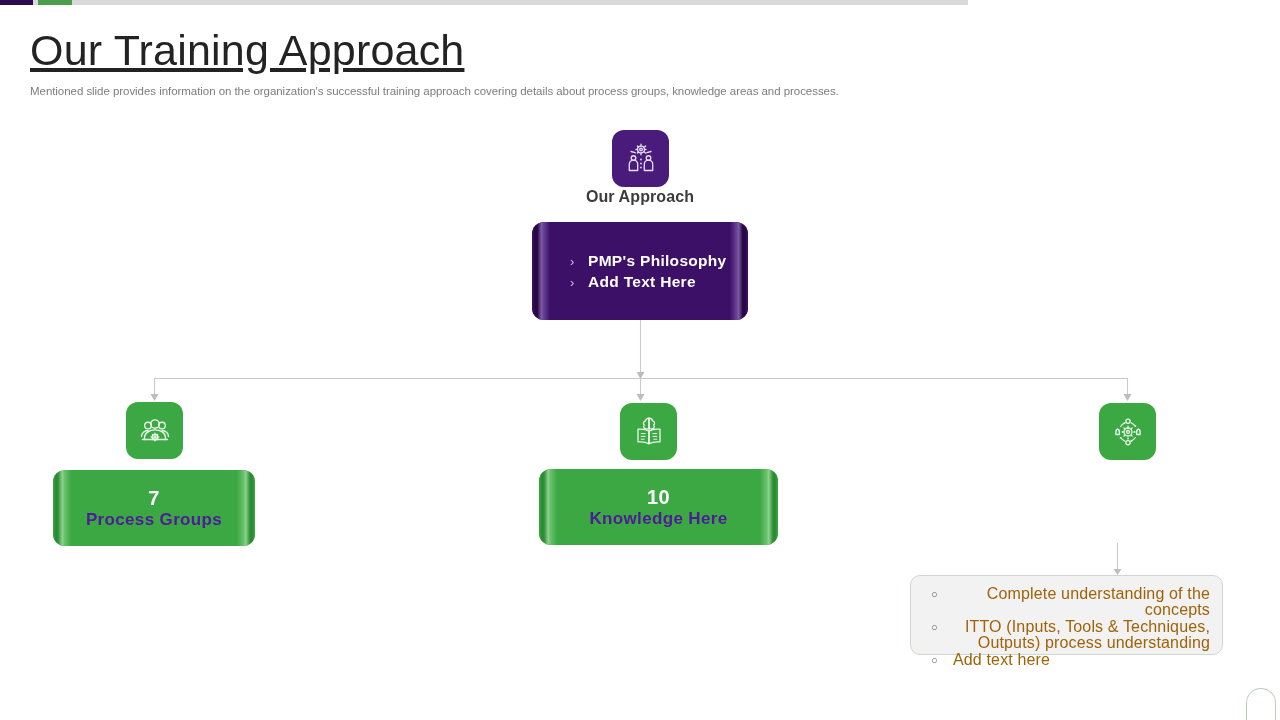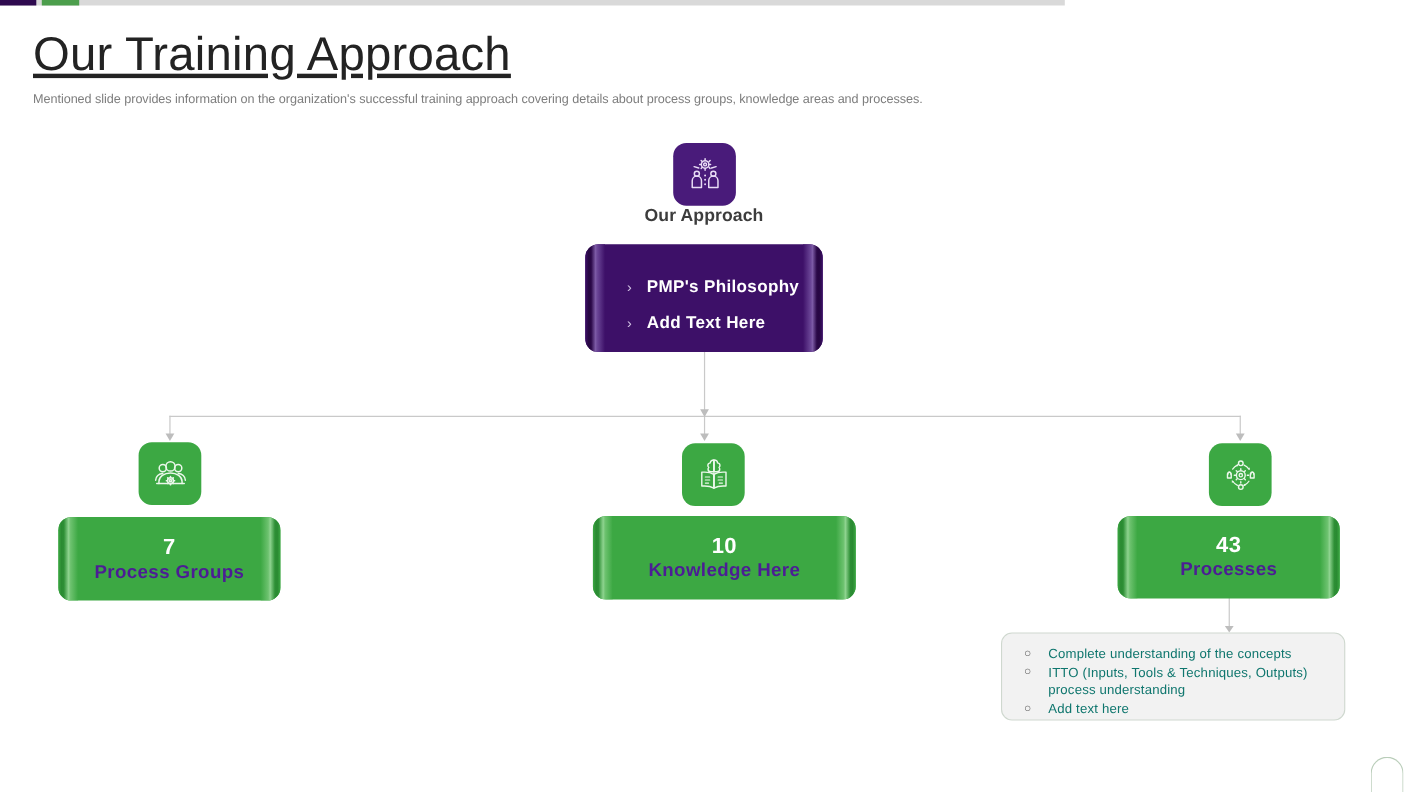--- a/index.html
+++ b/index.html
@@ -165,21 +165,20 @@
     width: 18px;
     flex: 0 0 18px;
     line-height: 1;
   }
   .bullet-text {
     color: #ffffff;
     font-size: 15.5px;
     font-weight: bold;
     letter-spacing: 0.3px;
     white-space: nowrap;
-    margin-top: 12px;
   }
 
   
   .metric-num {
     text-align: center;
     color: #ffffff;
     font-size: 20px;
     font-weight: bold;
     line-height: 1.15;
     letter-spacing: 0.3px;
@@ -212,24 +211,25 @@
     margin-bottom: 1px;
   }
   .callout-marker {
     flex: 0 0 22px;
     font-size: 11px;
     color: #5a5a5a;
     line-height: 16px;
     padding-left: 4px;
   }
   .callout-text {
-    font-size: 12px;
-    color: #0f766e;
+    font-size: 16px;
+    color: #a16207;
     line-height: 16px;
     letter-spacing: 0.15px;
+    text-align: right;
   }
 
   
   .footer-note {
     position: absolute;
     left: 0;
     top: 703px;
     width: 1280px;
     text-align: center;
     font-size: 11.5px;
@@ -401,28 +401,20 @@
       <polygon points="15.6,7.9 15.1,10.2 13.1,9.1" fill="#eaf7ea" stroke="none"></polygon>
       <path d="M21,8.8c1.8.8 3.3 2.1 4.4 3.7" stroke-width="1.15"></path>
       <polygon points="26.2,13.3 24.2,12.2 26.1,11" fill="#eaf7ea" stroke="none"></polygon>
       <path d="M25.4,23.5c-1.1 1.6-2.6 2.9-4.4 3.7" stroke-width="1.15"></path>
       <polygon points="20.4,28.1 20.9,25.8 22.9,26.9" fill="#eaf7ea" stroke="none"></polygon>
       <path d="M15,27.2c-1.8-.8-3.3-2.1-4.4-3.7" stroke-width="1.15"></path>
       <polygon points="9.8,22.7 11.8,23.8 9.9,25" fill="#eaf7ea" stroke="none"></polygon>
     </svg>
   </div>
 
-  <div class="box3d green" style="left:1016px; top:469px; width:202px; height:75px;">
-    <div class="edge-l"></div>
-    <div class="edge-r"></div>
-    <div class="inner">
-      <div class="metric-num">43</div>
-      <div class="metric-label">Processes</div>
-    </div>
-  </div>
 
   <div class="callout">
     <div class="callout-row">
       <span class="callout-marker">○</span>
       <span class="callout-text">Complete understanding  of the concepts</span>
     </div>
     <div class="callout-row">
       <span class="callout-marker">○</span>
       <span class="callout-text">ITTO  (Inputs,  Tools  &amp; Techniques,  Outputs) process understanding</span>
     </div>

